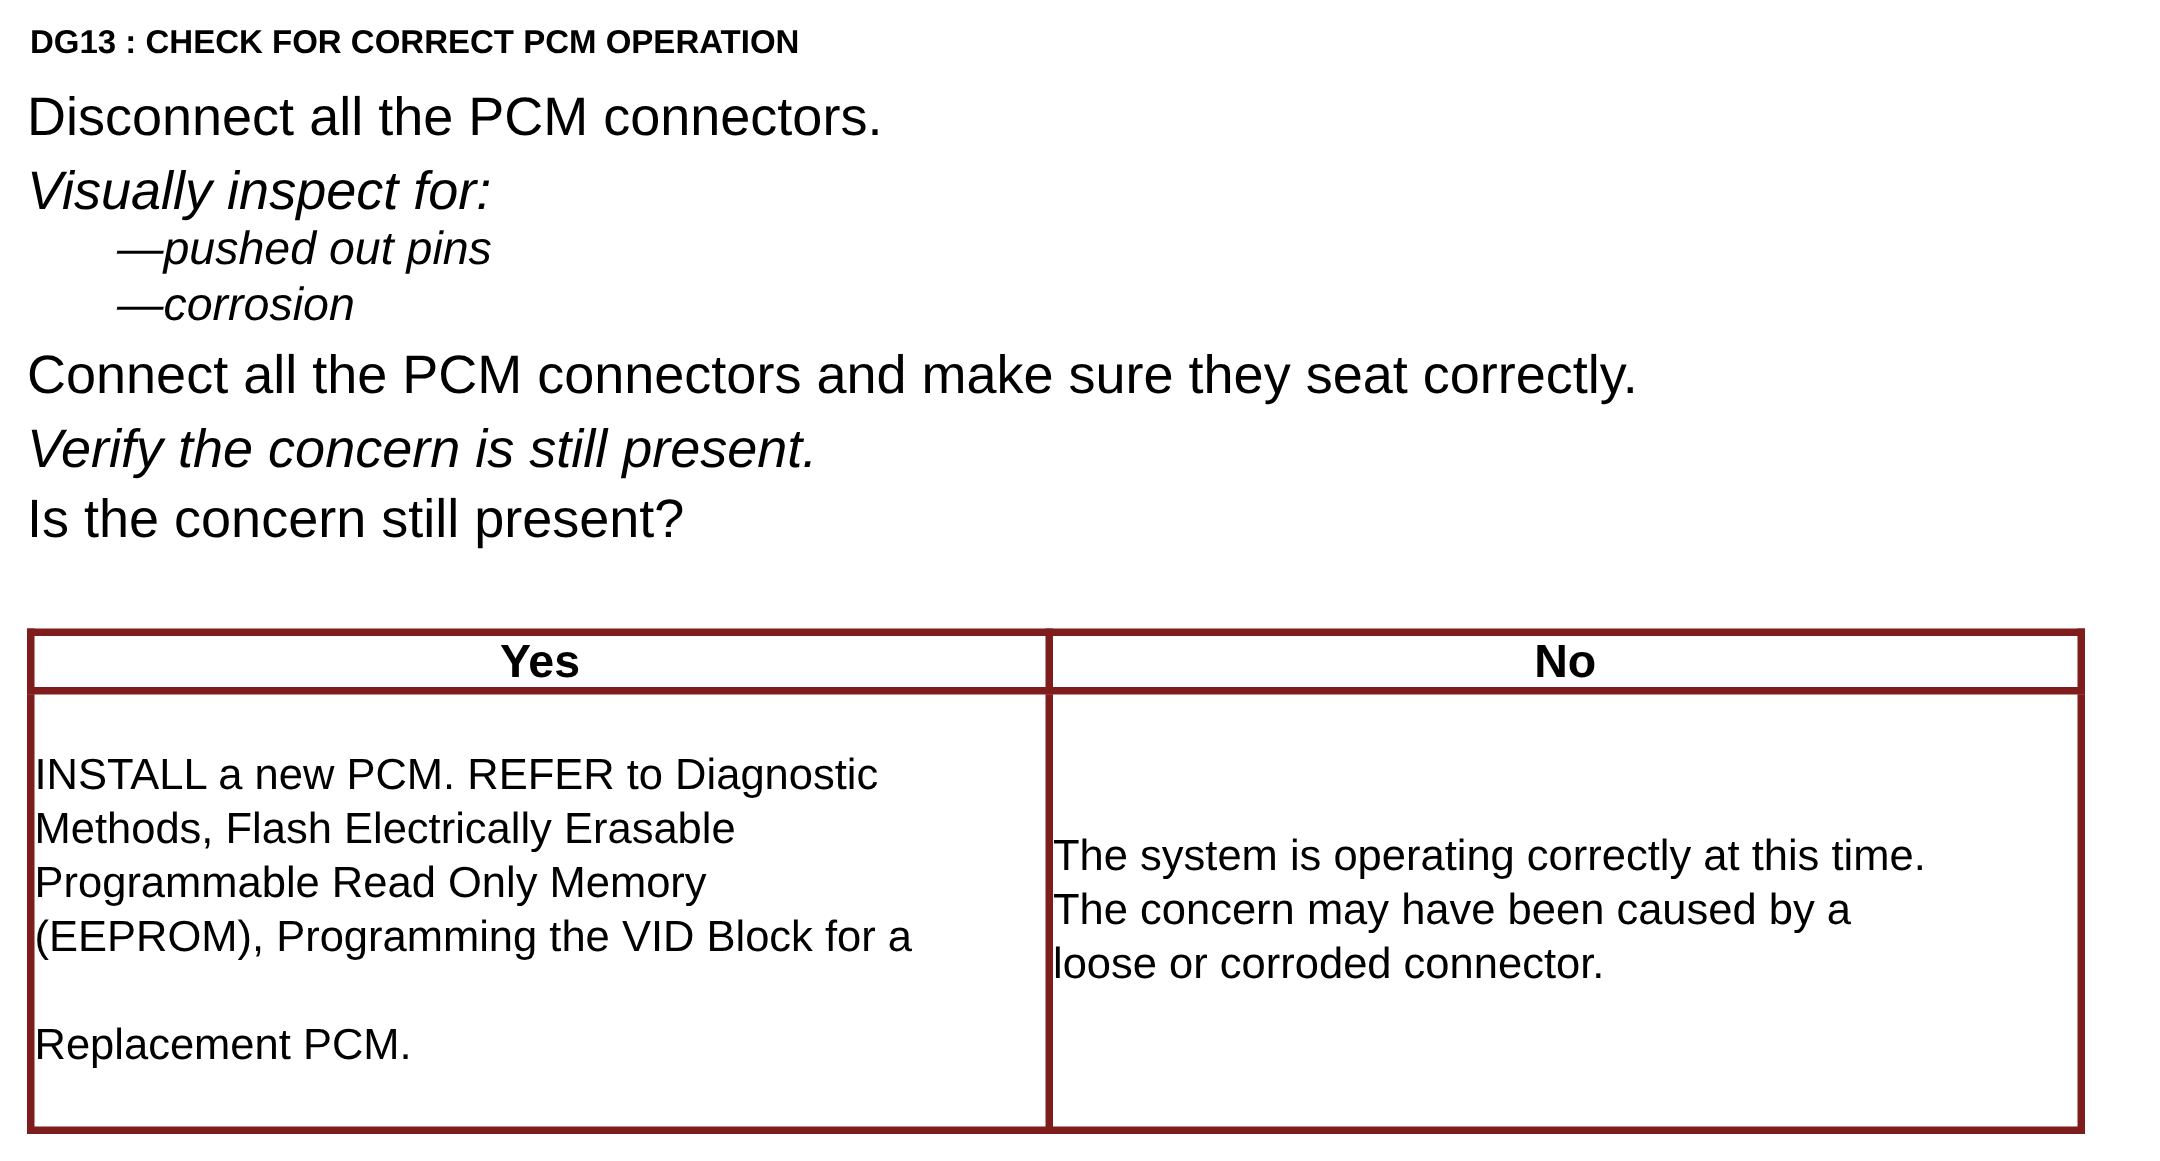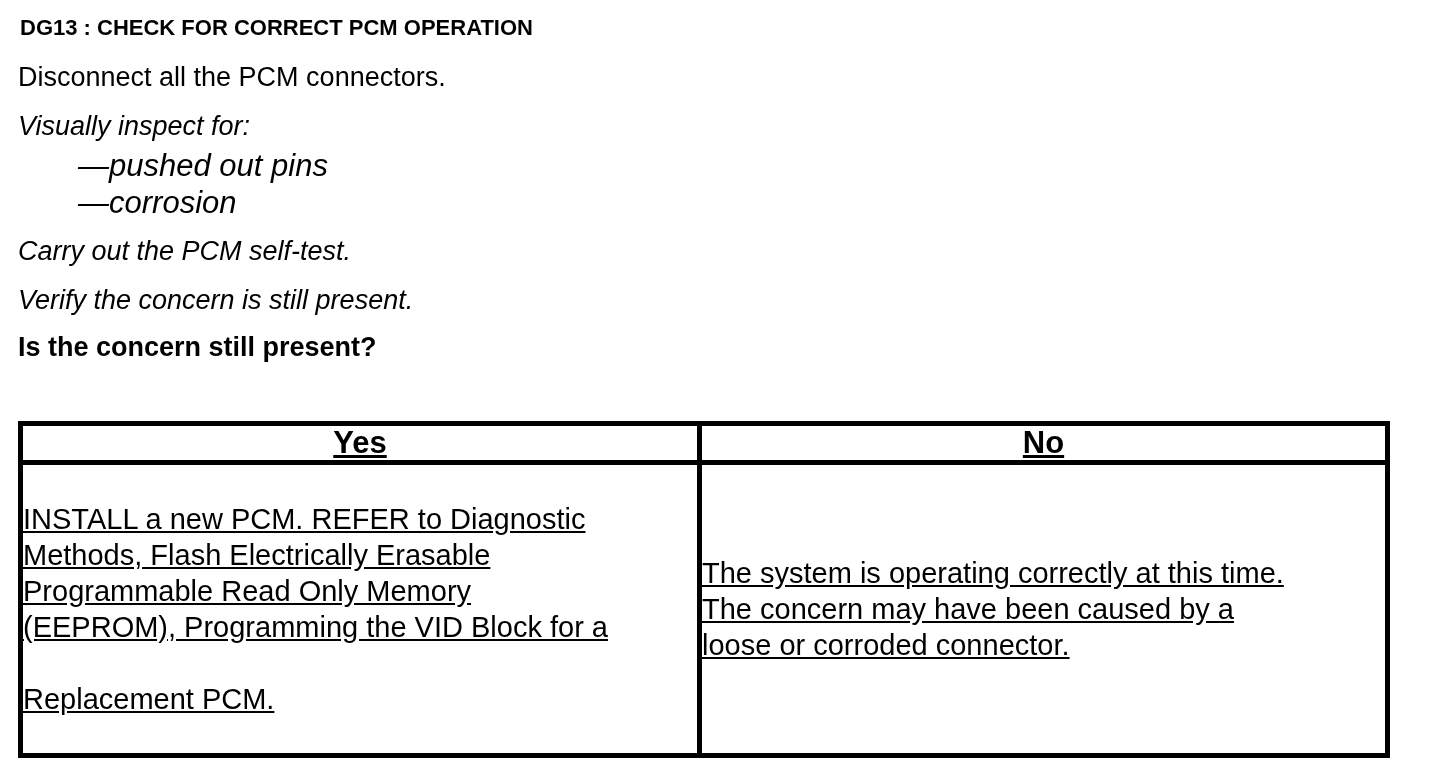--- a/index.html
+++ b/index.html
@@ -18,53 +18,52 @@
     padding: 13px 0 0 18px;
   }
   .page-title {
     font-size: 22px;
     font-weight: bold;
     line-height: 30px;
     margin: 0 0 0 2px;
     letter-spacing: 0px;
   }
   .step {
-    font-size: 27px;
+    font-size: 36px;
     line-height: 37px;
     margin: 0;
   }
   .step.mt16 { margin-top: 16px; }
   .step.mt12 { margin-top: 12px; font-style: italic; }
   .step.mt10 { margin-top: 10px; }
   .inspect-list {
     list-style: none;
     margin: 2px 0 0 60px;
     padding: 0;
   }
   .inspect-list li {
     font-size: 31px;
     line-height: 37px;
     font-style: italic;
   }
   .question {
-    font-weight: bold;
+    font-weight: normal;
   }
   table.decision {
     border-collapse: collapse;
     table-layout: fixed;
     margin-top: 55px;
     margin-left: 0px;
     width: 1367px;
   }
   table.decision th,
   table.decision td {
-    border: 5px solid #000000;
+    border: 5px solid #7f1d1d;
     padding: 0;
     overflow: hidden;
-    text-decoration: underline;
   }
   table.decision th {
     font-size: 31px;
     font-weight: bold;
     line-height: 34px;
     height: 32px;
     text-align: center;
     vertical-align: middle;
   }
   table.decision td {
@@ -95,22 +94,22 @@
 
   <p class="step mt16">Disconnect all the PCM connectors.</p>
 
   <p class="step mt12">Visually inspect for:</p>
 
   <ul class="inspect-list">
     <li>—pushed out pins</li>
     <li>—corrosion</li>
   </ul>
 
+  <p class="step mt10">Connect all the PCM connectors and make sure they seat correctly.</p>
 
-  <p class="step mt12">Carry out the PCM self-test.</p>
 
   <p class="step mt12">Verify the concern is still present.</p>
 
   <p class="step mt10 question">Is the concern still present?</p>
 
   <table class="decision">
     <colgroup>
       <col style="width:679px">
       <col style="width:688px">
     </colgroup>

